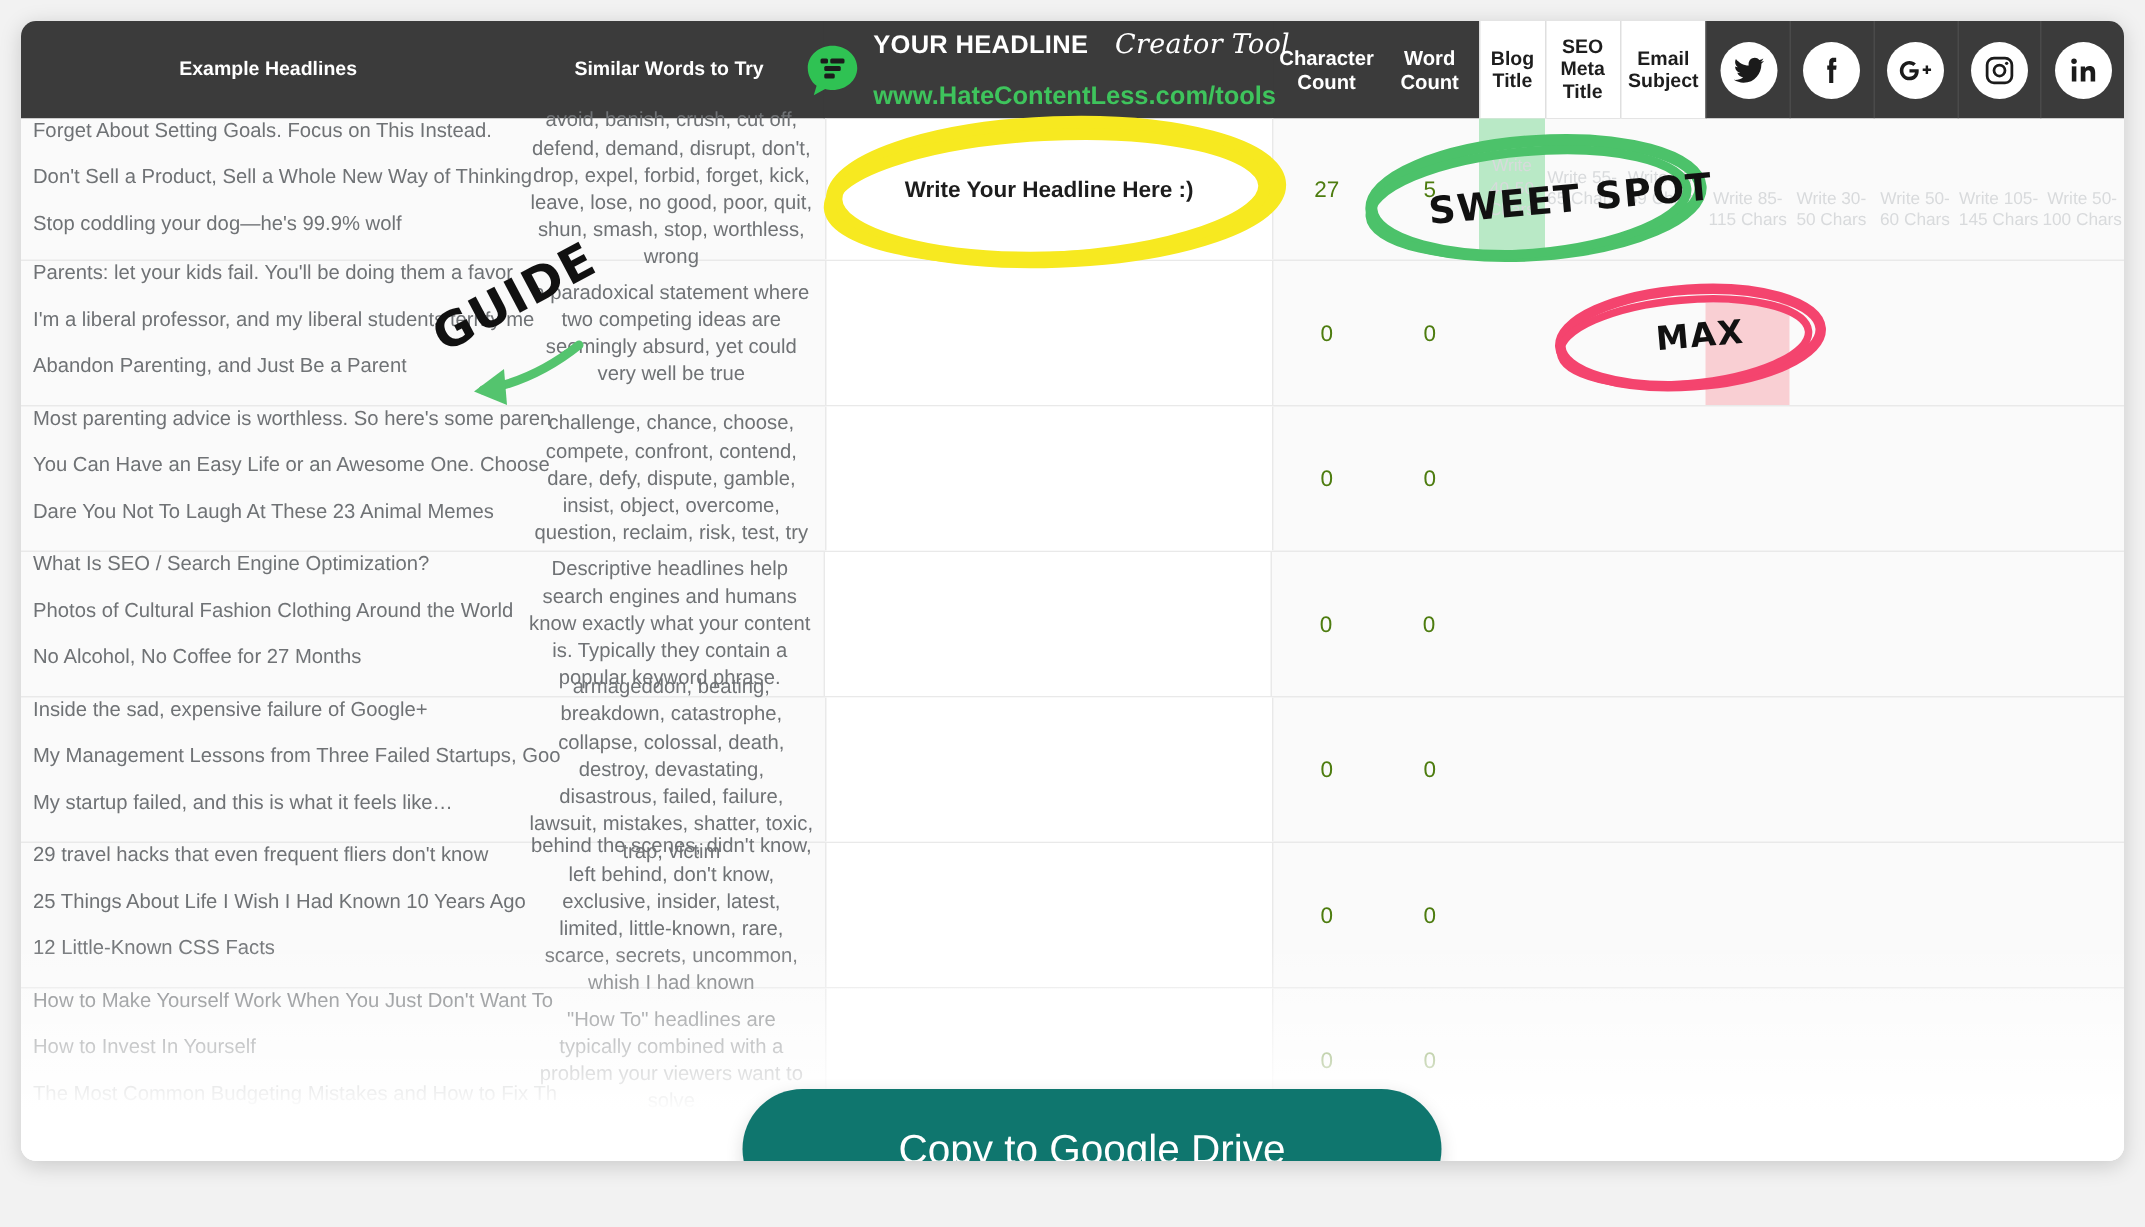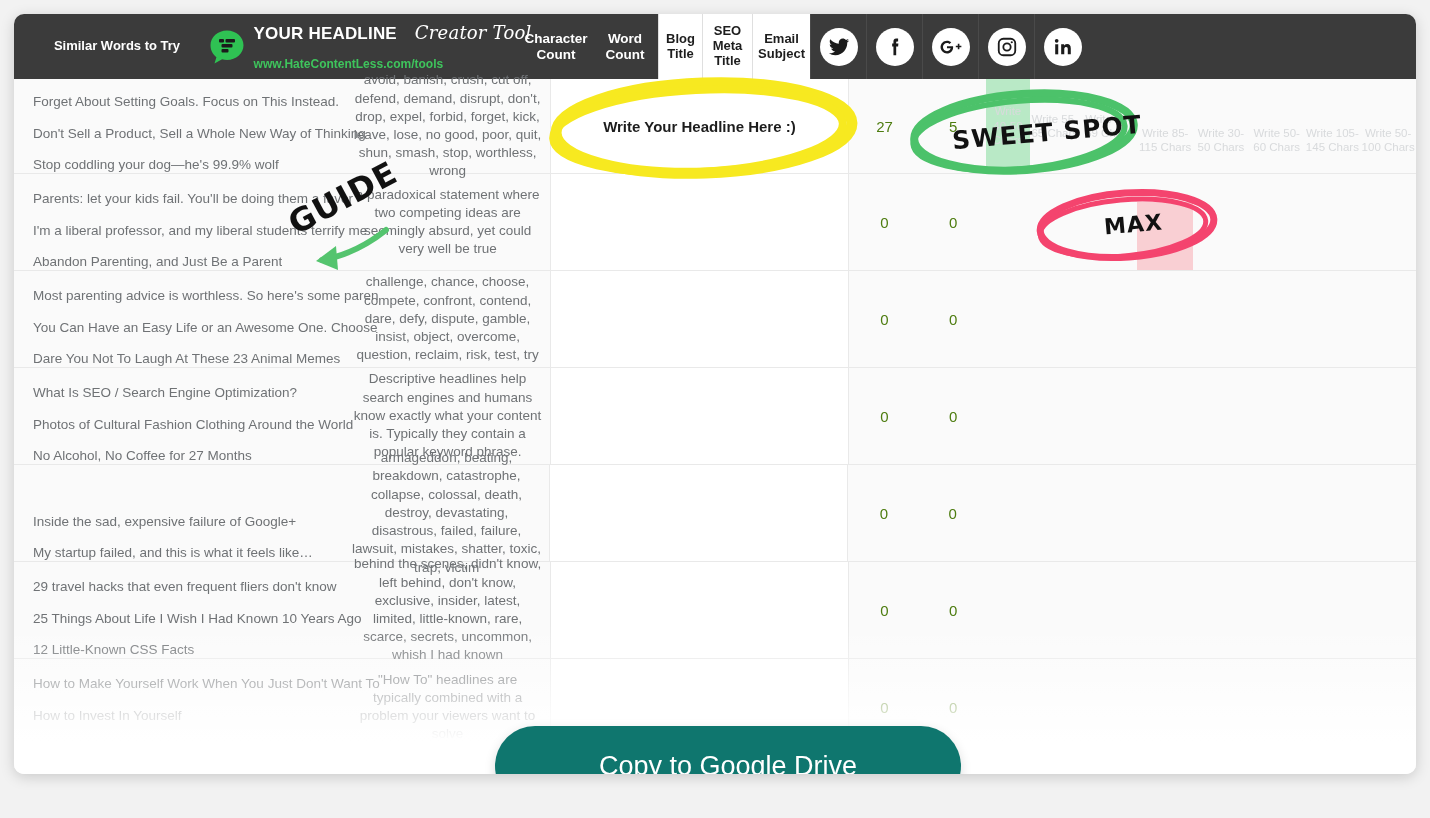--- a/index.html
+++ b/index.html
@@ -29,26 +29,26 @@
   .h-seo{width:50px;font-size:13px;}
   .h-email{width:58px;font-size:13px;}
   .soc{width:56px;border-left:1px solid #4a4a4a;}
   .soc-c{width:38px;height:38px;border-radius:50%;background:#fff;display:flex;align-items:center;justify-content:center;}
   .soc-c svg{display:block;}
   .logo-wrap{display:flex;align-items:center;gap:9px;}
   .logo-mark{width:36px;height:36px;flex:0 0 36px;position:relative;}
   .logo-txt{display:flex;flex-direction:column;align-items:flex-start;line-height:1;}
   .logo-l1{font-size:17px;font-weight:bold;letter-spacing:.2px;white-space:nowrap;}
   .logo-l1 .script{font-family:"DejaVu Serif", serif;font-style:italic;font-weight:normal;font-size:18px;margin-left:13px;}
-  .logo-l2{font-size:12px;color:#3ec45c;margin-top:16px;font-weight:bold;}
+  .logo-l2{font-size:17px;color:#3ec45c;margin-top:16px;font-weight:bold;}
   
   .tbl{position:absolute;left:0;top:65px;width:1402px;height:695px;background:#fafafa;}
   .row{position:relative;display:flex;border-bottom:1px solid #e9e9e9;box-sizing:border-box;}
   .cell{box-sizing:border-box;font-size:13.5px;color:#6f7275;display:flex;align-items:center;}
-  .c-ex{width:331px;padding:0 0 0 19px;flex-direction:column;justify-content:flex-end;align-items:flex-start;gap:15px;}
+  .c-ex{width:331px;padding:0 0 0 8px;flex-direction:column;justify-content:flex-start;align-items:flex-start;gap:15px;}
   .c-ex div{line-height:1.2;white-space:nowrap;overflow:hidden;}
   .c-sim{width:206px;padding:0 8px;text-align:center;justify-content:center;line-height:1.35;}
   .c-in{width:300px;background:#fff;border-left:1px solid #e9e9e9;border-right:1px solid #e9e9e9;
         justify-content:center;font-weight:bold;color:#1d1d1d;font-size:15px;}
   .c-num{width:72px;justify-content:center;font-size:15px;color:#4d7c0f;}
   .c-num.wc{width:66px;}
   .c-hint{justify-content:center;text-align:center;font-size:11.5px;color:#d8dadc;line-height:1.25;
           flex-direction:column;}
   .c-blog{width:44px;}.c-seo{width:50px;}.c-email{width:58px;}
   .c-soc{width:56px;margin-top:28px;}
@@ -62,20 +62,23 @@
   .cta{position:absolute;left:481px;top:712px;width:466px;height:80px;border-radius:40px;
        background:#0f766e;color:#fff;font-size:27px;display:flex;align-items:center;justify-content:center;
        box-shadow:0 4px 12px rgba(0,0,0,.14);cursor:pointer;}
 </style>
 </head>
 <body>
 
 <div class="app">
 
   <div class="hdr">
+    <div class="hdr-cell h-ex">
+      <span>Example Headlines</span>
+    </div>
     <div class="hdr-cell h-sim">
       <span>Similar Words to Try</span>
     </div>
     <div class="hdr-cell h-logo">
       <div class="logo-wrap">
         <div class="logo-mark">
           <svg width="36" height="36" viewBox="0 0 36 36">
             <path d="M18 1.5c9.1 0 16.5 6.6 16.5 14.8S27.1 31 18 31c-1.7 0-3.4-.2-4.9-.7l-7.6 4.2 1.9-6.3C3.8 25.6 1.5 21 1.5 16.3 1.5 8.1 8.9 1.5 18 1.5z" fill="#2fc253"></path>
             <rect x="10" y="10" width="5" height="3.4" rx="1" fill="#1b1b1b"></rect>
             <rect x="16.5" y="10" width="9.5" height="3.4" rx="1" fill="#1b1b1b"></rect>
@@ -228,20 +231,21 @@
       <div class="cell c-hint c-soc"></div>
       <div class="cell c-hint c-soc"></div>
       <div class="cell c-hint c-soc"></div>
       <div class="cell c-hint c-soc"></div>
       <div class="cell c-hint c-soc"></div>
     </div>
 
     <div class="row" style="height:97px">
       <div class="cell c-ex">
         <div>Inside the sad, expensive failure of Google+</div>
+        <div>My Management Lessons from Three Failed Startups, Goo</div>
         <div>My startup failed, and this is what it feels like…</div>
       </div>
       <div class="cell c-sim">armageddon, beating, breakdown, catastrophe, collapse, colossal, death, destroy, devastating, disastrous, failed, failure, lawsuit, mistakes, shatter, toxic, trap, victim</div>
       <div class="cell c-in"></div>
       <div class="cell c-num">0</div>
       <div class="cell c-num wc">0</div>
       <div class="cell c-hint c-blog"></div>
       <div class="cell c-hint c-seo"></div>
       <div class="cell c-hint c-email"></div>
       <div class="cell c-hint c-soc"></div>

